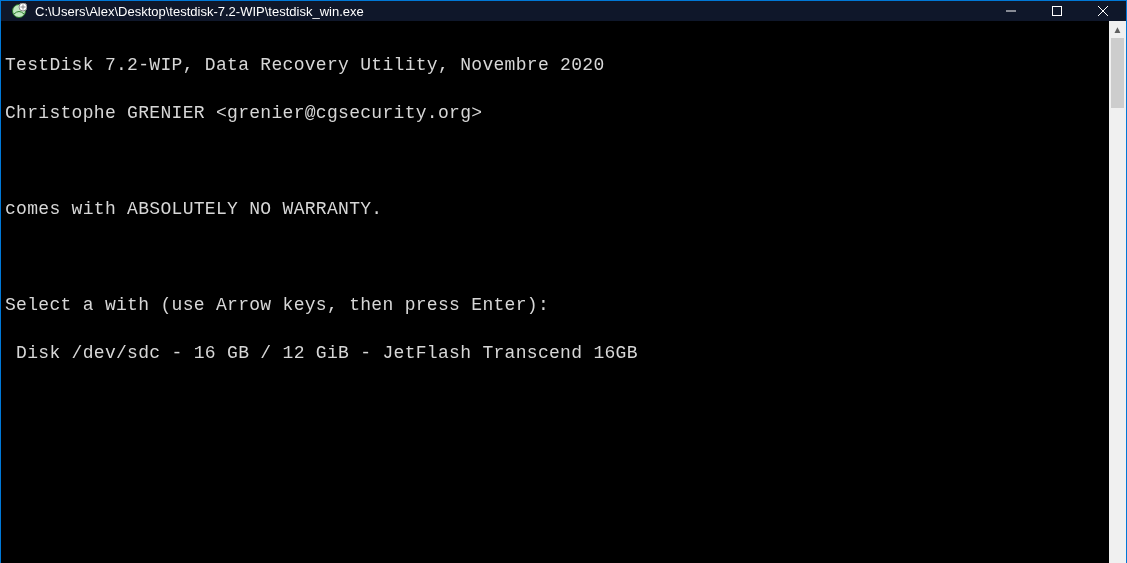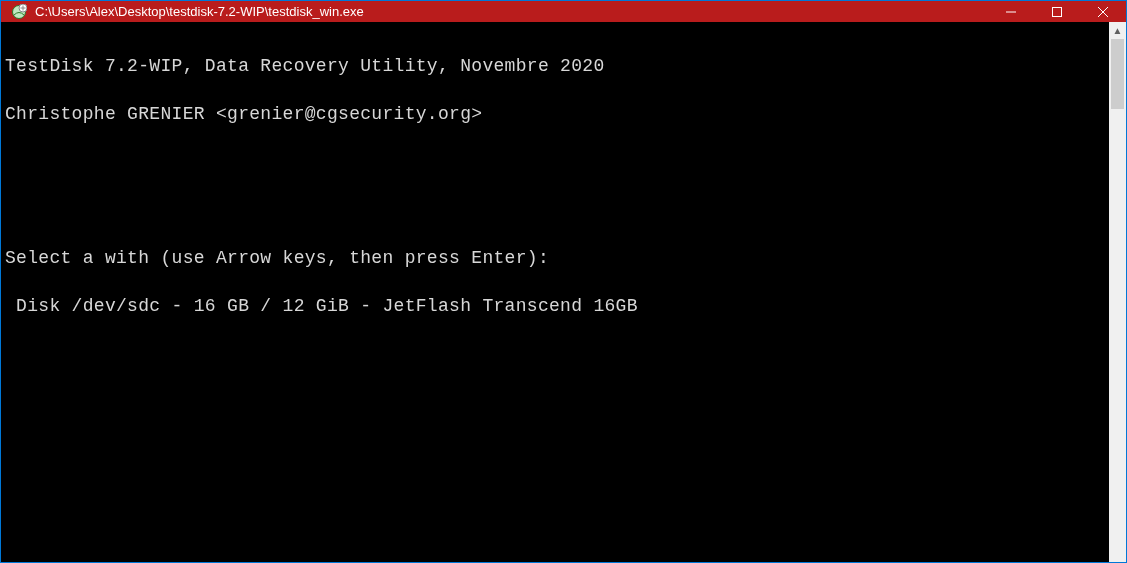--- a/index.html
+++ b/index.html
@@ -1,18 +1,18 @@
 <!DOCTYPE html>
 <html><head>
 <meta charset="utf-8">
 <style>
   * { margin: 0; padding: 0; box-sizing: border-box; }
   html, body { width: 1127px; height: 563px; font-family: "Segoe UI", Arial, sans-serif; overflow: hidden; background: #fff; }
   .window { width: 1127px; height: 563px; display: flex; flex-direction: column; border: 1px solid #0078d7; }
-  .titlebar { height: 32px; background: #b91c1c; display: flex; align-items: center; color: #fff; font-size: 13px; }
+  .titlebar { height: 32px; background: #0f172a; display: flex; align-items: center; color: #fff; font-size: 13px; }
   .titlebar .app-icon { width: 20px; height: 20px; margin: 0 6px 0 8px; display: flex; align-items: center; justify-content: center; }
   .titlebar .title { flex: 1; white-space: nowrap; overflow: hidden; }
   .win-controls { display: flex; height: 100%; }
   .win-btn { width: 46px; height: 100%; display: flex; align-items: center; justify-content: center; color: #fff; }
   .win-btn svg { pointer-events: none; }
 
   .client { flex: 1; position: relative; display: flex; background: #000; }
   .console { flex: 1; color: #d7d7d7; font-family: Consolas, "Courier New", monospace; font-size: 18px; line-height: 24px; padding: 8px 0 4px 4px; white-space: pre; letter-spacing: 0.3px; }
   .console .line { min-height: 24px; }
   .sel { background: #c8c8c8; color: #000; }
@@ -53,20 +53,21 @@
           </svg>
       </div>
     </div>
   </div>
 
   <div class="client">
     <div class="console">
 <div class="line">TestDisk 7.2-WIP, Data Recovery Utility, Novembre 2020</div>
 <div class="line">Christophe GRENIER &lt;grenier@cgsecurity.org&gt;</div>
 <div class="line"></div>
+<div class="line">comes with ABSOLUTELY NO WARRANTY.</div>
 <div class="line"></div>
 <div class="line">Select a with (use Arrow keys, then press Enter):</div>
 <div class="line"> Disk /dev/sdc - 16 GB / 12 GiB - JetFlash Transcend 16GB</div>
 
 
 
 
 
 
 

